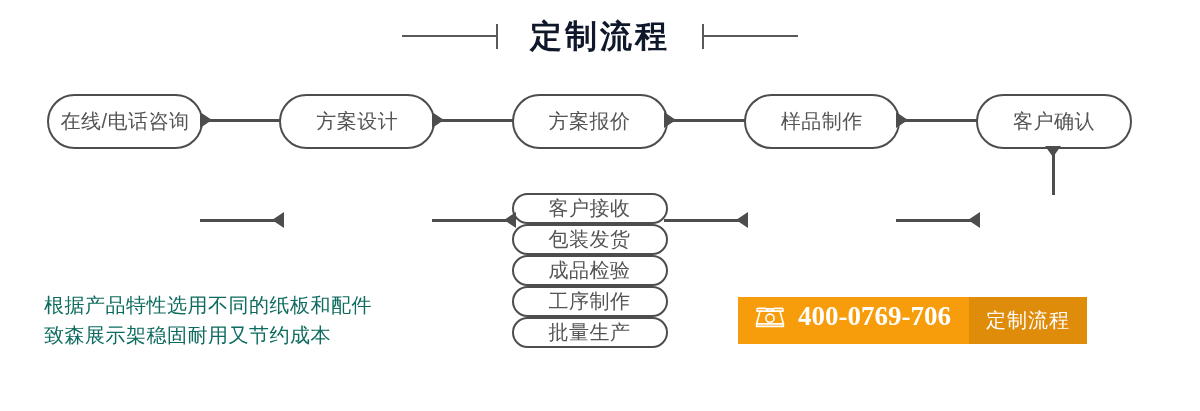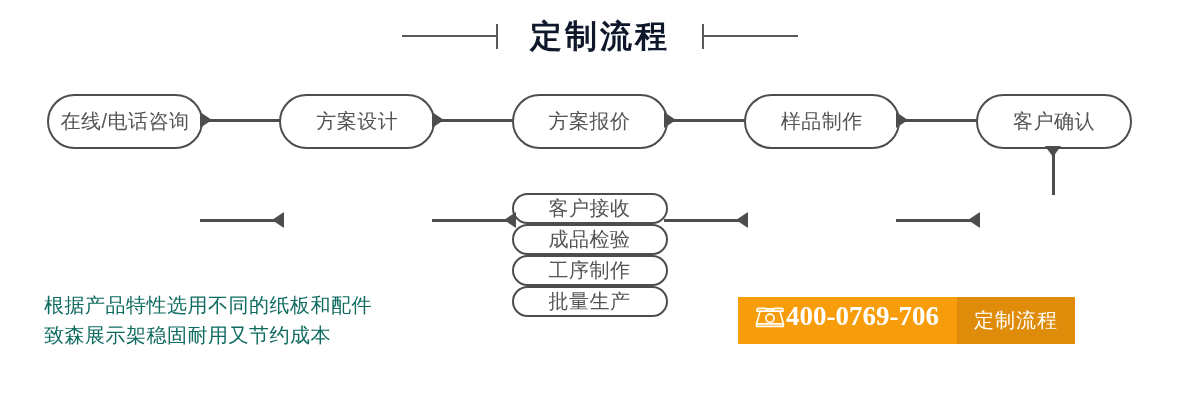--- a/index.html
+++ b/index.html
@@ -153,20 +153,21 @@
     height: 47px;
     display: flex;
     align-items: stretch;
     z-index: 5;
   }
   .cta-phone {
     background: #f79c0a;
     display: flex;
     align-items: center;
     padding: 0 18px 8px 16px;
+    gap: 12px;
   }
   .cta-phone .num {
     font-family: "Liberation Serif", "DejaVu Serif", serif;
     font-size: 27px;
     font-weight: bold;
     color: #ffffff;
     letter-spacing: 0px;
     line-height: 1;
     white-space: nowrap;
   }
@@ -238,20 +239,23 @@
     <div class="node">
       <span>客户确认</span>
     </div>
   </div>
 
   <div class="flow-row row-2">
     <div class="node">
       <span>客户接收</span>
     </div>
     <div class="node">
+      <span>包装发货</span>
+    </div>
+    <div class="node">
       <span>成品检验</span>
     </div>
     <div class="node">
       <span>工序制作</span>
     </div>
     <div class="node">
       <span>批量生产</span>
     </div>
   </div>
 </div>

